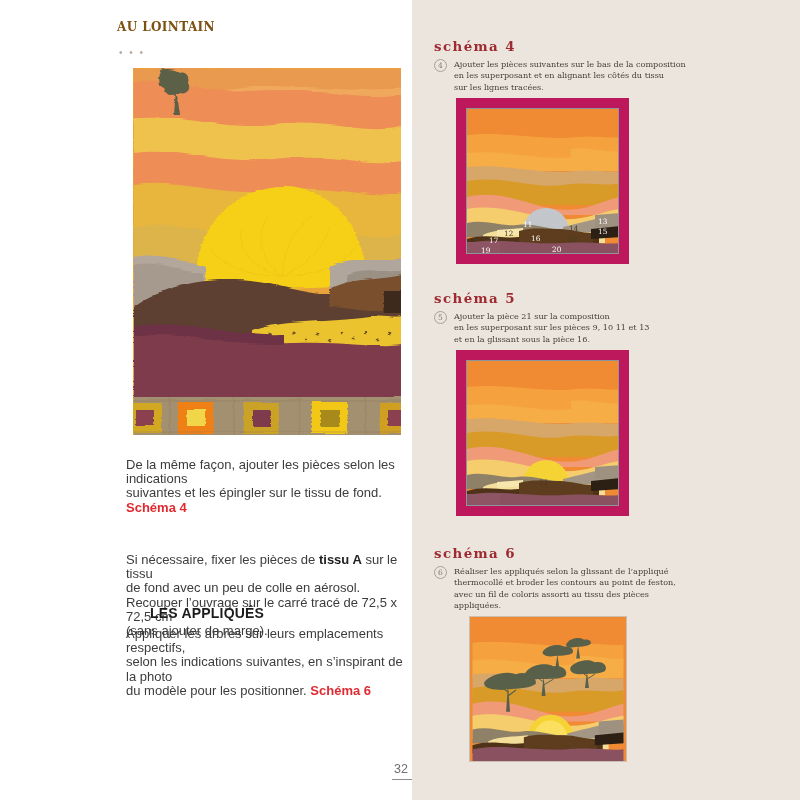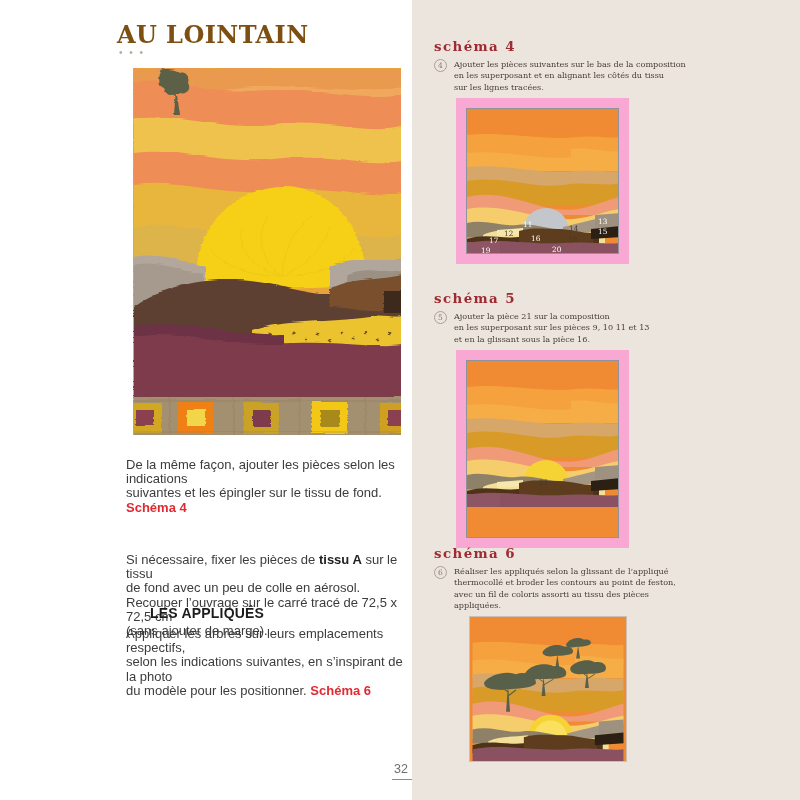--- a/index.html
+++ b/index.html
@@ -23,21 +23,21 @@
   
   #left-col {
     position: absolute; left: 0; top: 0;
     width: 412px; height: 800px;
     background: #ffffff;
   }
   #page-title {
     position: absolute; left: 117px; top: 20px;
     font-family: "DejaVu Serif", serif;
     font-weight: 700;
-    font-size: 24px;
+    font-size: 12px;
     letter-spacing: 0.4px;
     color: #7d4f10;
   }
   #title-dots {
     position: absolute; left: 119px; top: 47px;
     font-size: 10px; color: #b5aa9c; letter-spacing: 2px;
   }
   
   #photo {
     position: absolute; left: 133px; top: 68px;
@@ -104,32 +104,32 @@
     border-radius: 50%;
     font-family: "DejaVu Serif", serif;
     font-size: 7.5px;
     line-height: 11px;
     text-align: center;
     color: #85796d;
   }
   
   .frame {
     position: absolute;
-    background: #f9a8d4;
+    background: #be185d;
     padding: 10px;
   }
   .frame .inner {
     width: 100%; height: 100%;
     border: 1px solid #8e949b;
     overflow: hidden;
     background: #f08a33;
   }
   .frame svg { display: block; }
   #frame4 { left: 456px; top: 98px;  width: 173px; height: 166px; }
-  #frame5 { left: 456px; top: 350px; width: 173px; height: 198px; }
+  #frame5 { left: 456px; top: 350px; width: 173px; height: 166px; }
   #frame6 { left: 466px; top: 613px; width: 164px; height: 152px;
             background: transparent; padding: 3px; }
   #frame6 .inner { border: 1px solid #cbbfb2; }
   .pnum {
     font-family: "DejaVu Serif", serif;
     font-size: 7.3px;
     fill: #ffffff;
   }
   .pnum-d { fill: #4a3a24; }
 </style>

